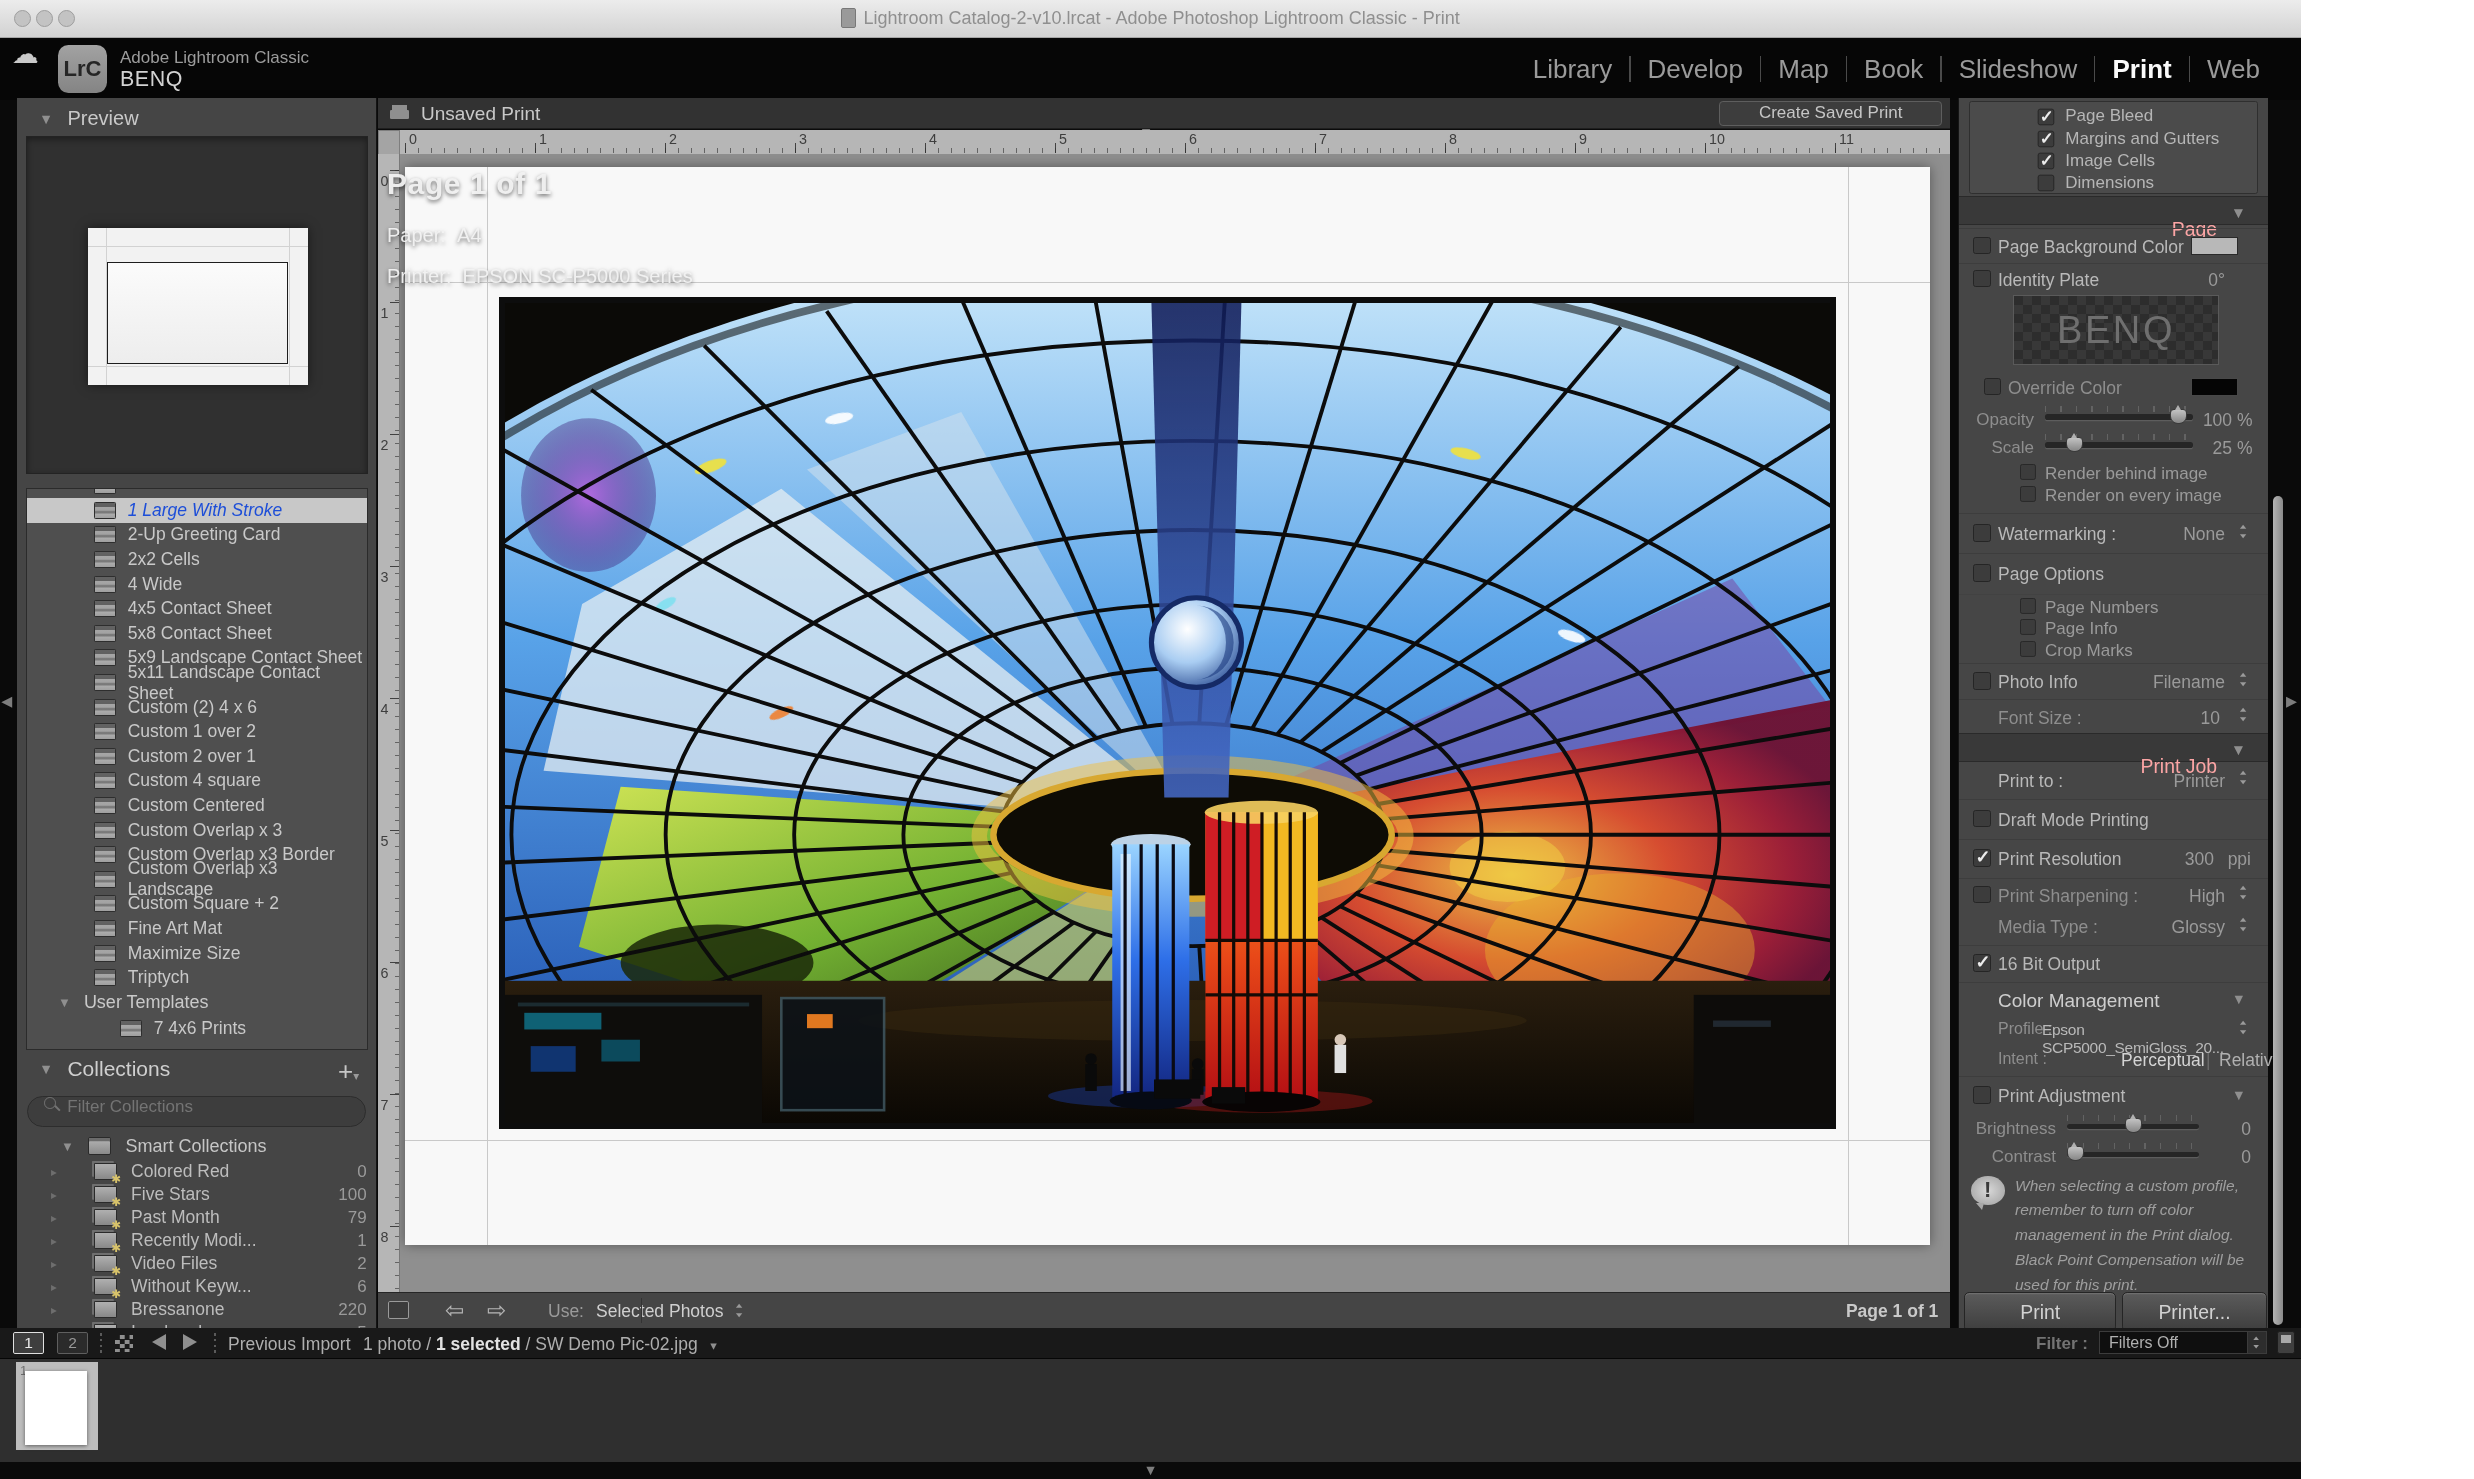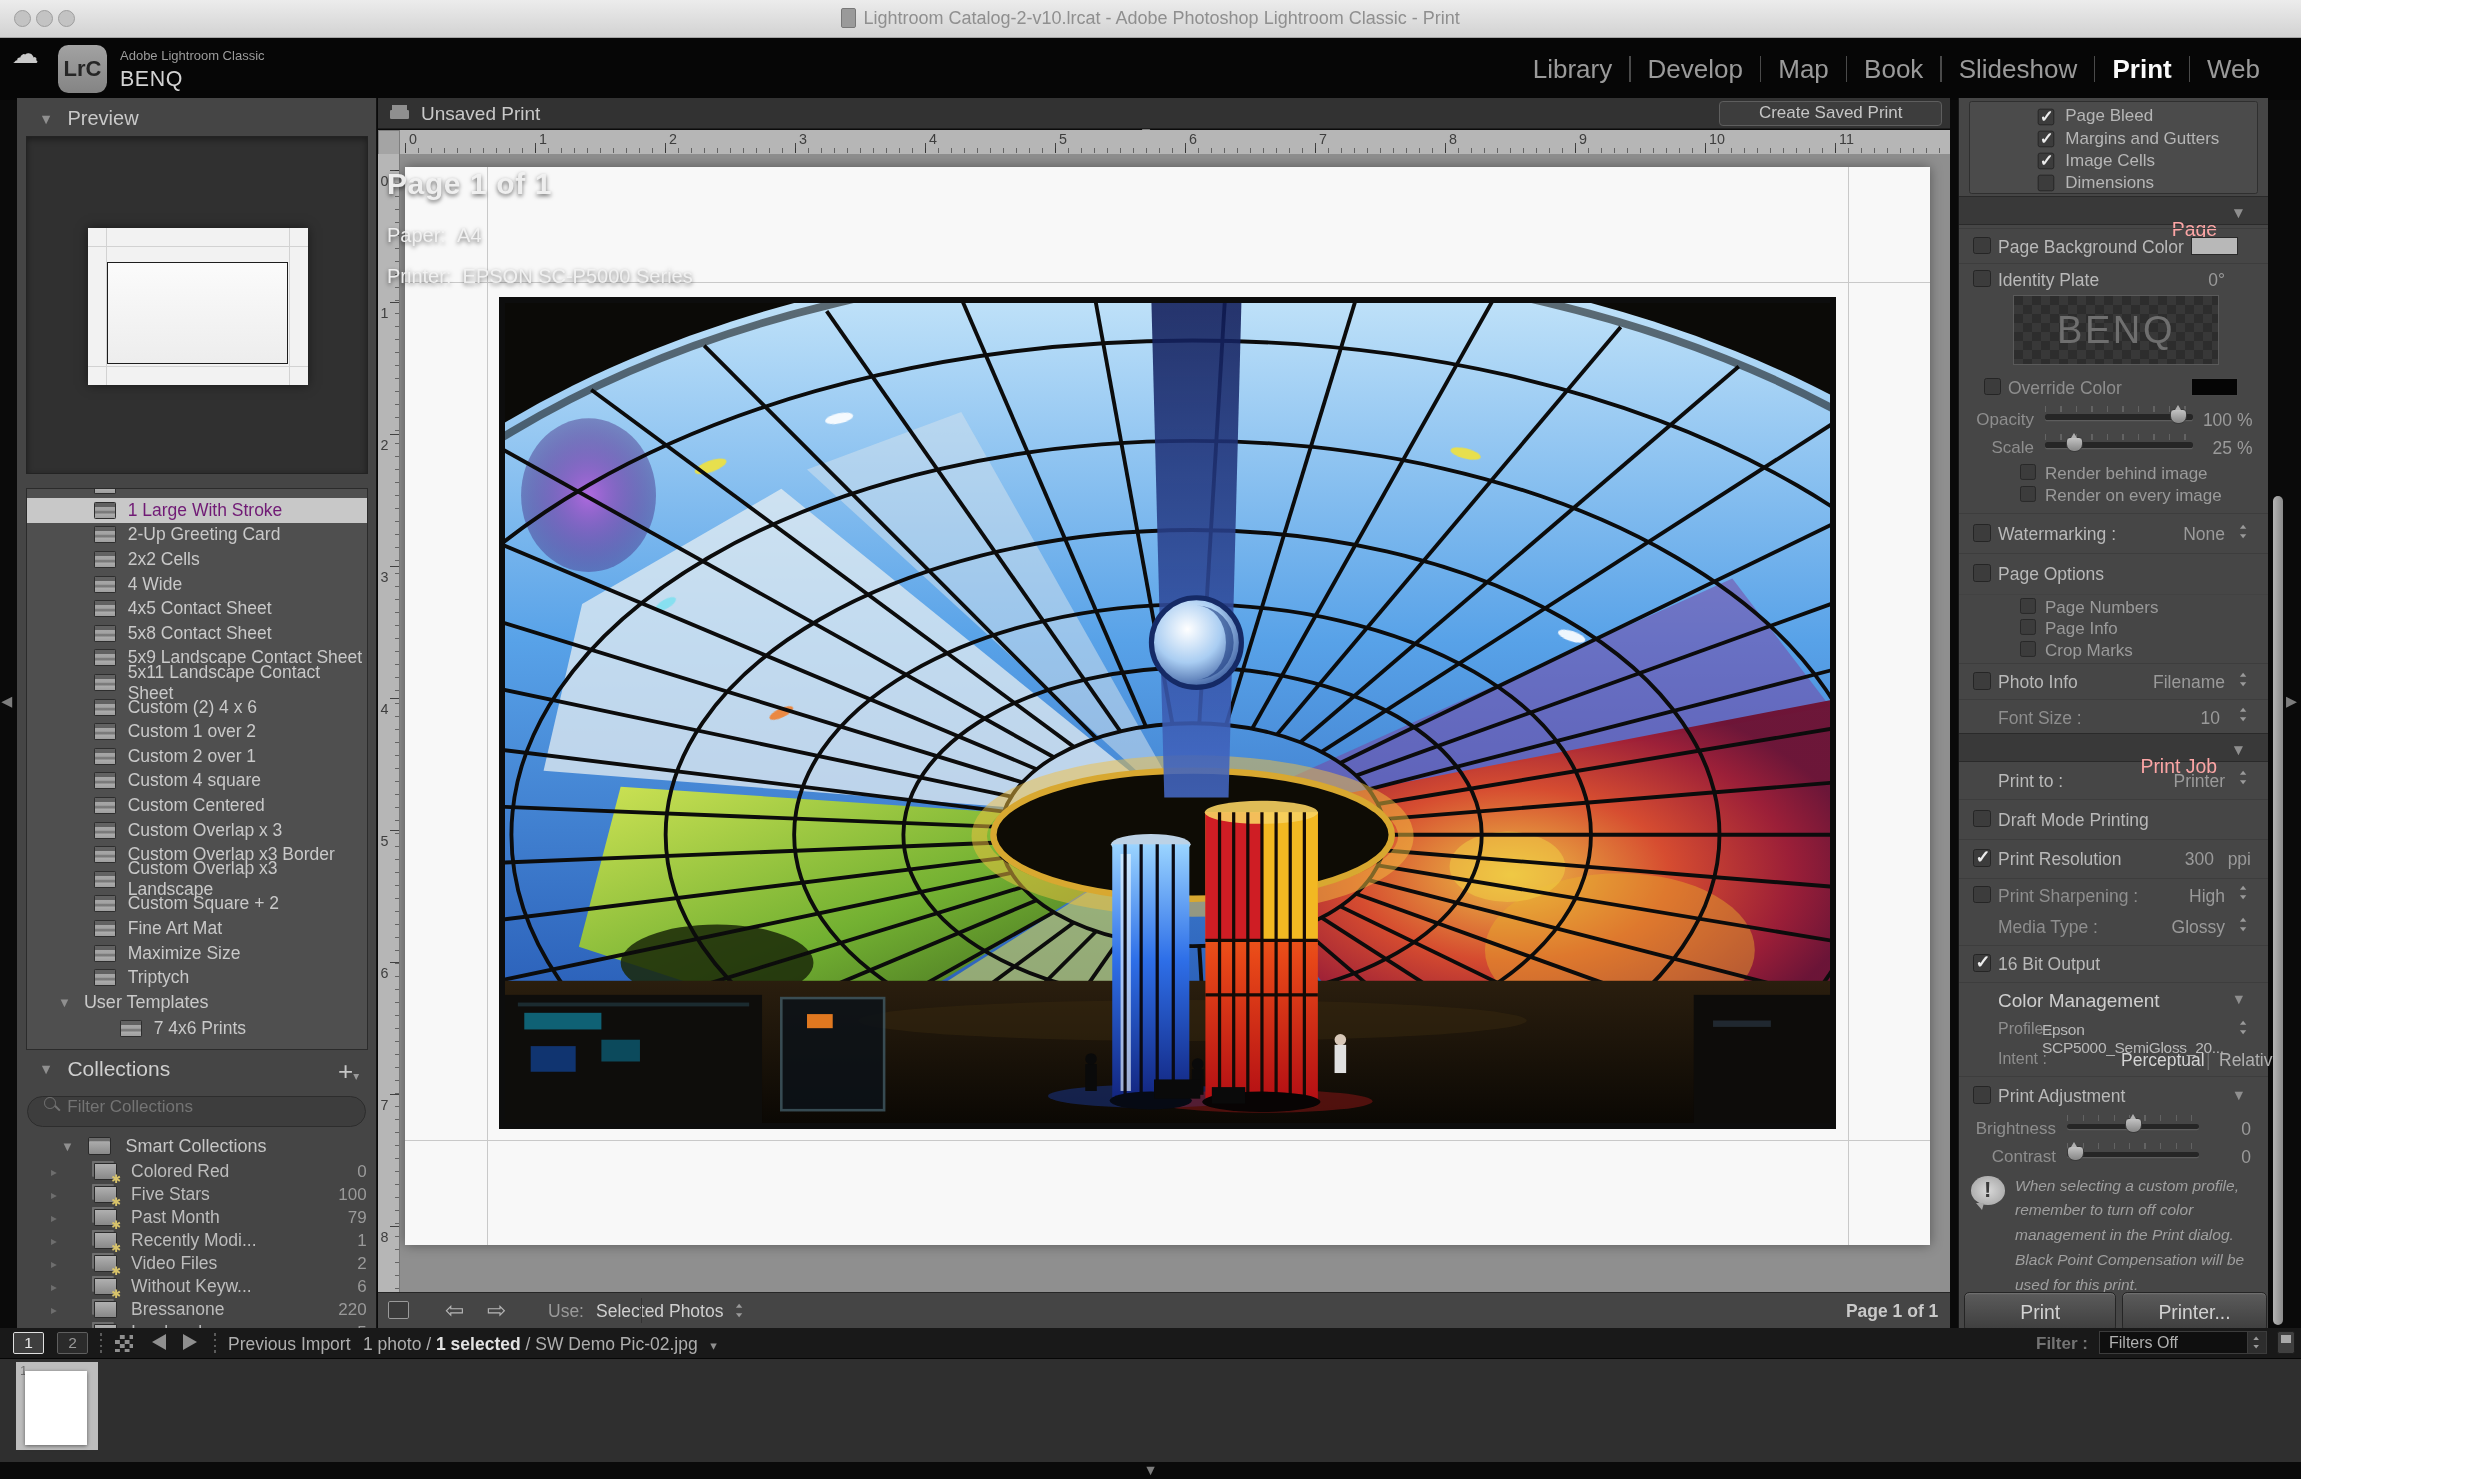--- a/index.html
+++ b/index.html
@@ -16,21 +16,21 @@
   #titletext { position:absolute; left:0; right:0; top:7.8px; text-align:center;
     font-size:18px; color:#8f8f8f; }
   #titletext .doc-ic { display:inline-block; width:14.3px; height:19.4px; background:#9a9a9a;
     border:1.3px solid #787878; border-radius:1.9px; vertical-align:-3.9px; margin-right:7.8px; }
 
   
   #topbar { position:absolute; left:0; top:38px; width:2301px; height:62px; background:#060606; }
   #lrc-badge { position:absolute; left:58px; top:7.1px; width:49px; height:48px; border-radius:10.4px;
     background:linear-gradient(#a2a2a2,#848484); color:#262626; font-weight:bold; font-size:22px;
     display:flex; align-items:center; justify-content:center; }
-  #app-line1 { position:absolute; left:120px; top:10.4px; font-size:13px; color:#9c9c9c; }
+  #app-line1 { position:absolute; left:120px; top:10.4px; font-size:17px; color:#9c9c9c; }
   #app-line2 { position:absolute; left:120px; top:28.5px; font-size:21.4px; color:#d2d2d2; letter-spacing:0.6px; }
   #modules { position:absolute; top:0; left:1490px; width:787px; height:62px;
     display:flex; align-items:center; justify-content:flex-end; gap:0; }
   #modules .mod { font-size:26px; color:#9a9a9a; padding:0 17px; cursor:default; }
   #modules .mod.active { color:#fafafa; font-weight:bold; }
   #modules .msep { width:1.3px; height:26px; background:#4a4a4a; }
   #cloud-ic { font-size:27px; color:#c9c9c9; margin-left:11.7px; }
   .collapse-tri { color:#7d7d7d; font-size:14.3px; line-height:1; }
   #top-collapse { position:absolute; left:1139px; top:80px; }
 
@@ -70,21 +70,21 @@
   #preview-page .gh { position:absolute; left:0; right:0; height:1.3px; background:#d2d2d2; }
   #preview-cell { position:absolute; left:19.4px; top:34px; width:181px; height:102px;
     border:1.9px solid #1d1d1d; background:linear-gradient(#fbfbfb,#ededed); }
   #template-list { position:absolute; left:9px; top:390px; width:342px; height:562px;
     background:#4f4f4f; border:1.3px solid #2b2b2b; overflow:hidden; }
   #template-list .rows { margin-top:-15.5px; }
   .tpl-row { height:24.6px; display:flex; align-items:center; color:#c9c9c9; font-size:17.5px; position:relative; }
   .tpl-row .tpl-ic { width:22px; height:17px; margin-left:67px; margin-right:11.7px; flex:none;
     background:linear-gradient(#cfcfcf,#9f9f9f); border:1.3px solid #2e2e2e; border-radius:1.3px;
     box-shadow:inset 0 3.9px 0 rgba(40,40,40,.55), inset 0 7.8px 0 rgba(200,200,200,.5), inset 0 10.4px 0 rgba(40,40,40,.4); }
-  .tpl-row.selected { background:#c8c8c8; color:#701a75; }
+  .tpl-row.selected { background:#c8c8c8; color:#1d4ed8;font-style:italic; }
   .tpl-group { height:26px; display:flex; align-items:center; color:#c9c9c9; font-size:18px; }
   .tpl-group .ph-tri { margin-left:31px; margin-right:13px; font-size:13px; }
   .tpl-child .tpl-ic { margin-left:93px; }
   #collections-header { position:absolute; left:22px; top:959px; width:324px; display:flex; align-items:center; gap:14.3px; }
   #collections-header .lbl { font-size:21px; color:#cfcfcf; }
   #coll-plus { position:absolute; right:3.9px; top:-1.3px; font-size:26px; color:#c6c6c6; }
   #coll-plus .mini { font-size:11.7px; color:#9a9a9a; }
   #filter-box { position:absolute; left:10.4px; top:998px; width:339px; height:31px; border-radius:15.5px;
     background:#3d3d3d; border:1.3px solid #2d2d2d; display:flex; align-items:flex-start; }
   .mag-ic { width:11.7px; height:11.7px; border:1.9px solid #8a8a8a; border-radius:50%; margin-left:15.5px; position:relative; flex:none; opacity:.7; }

